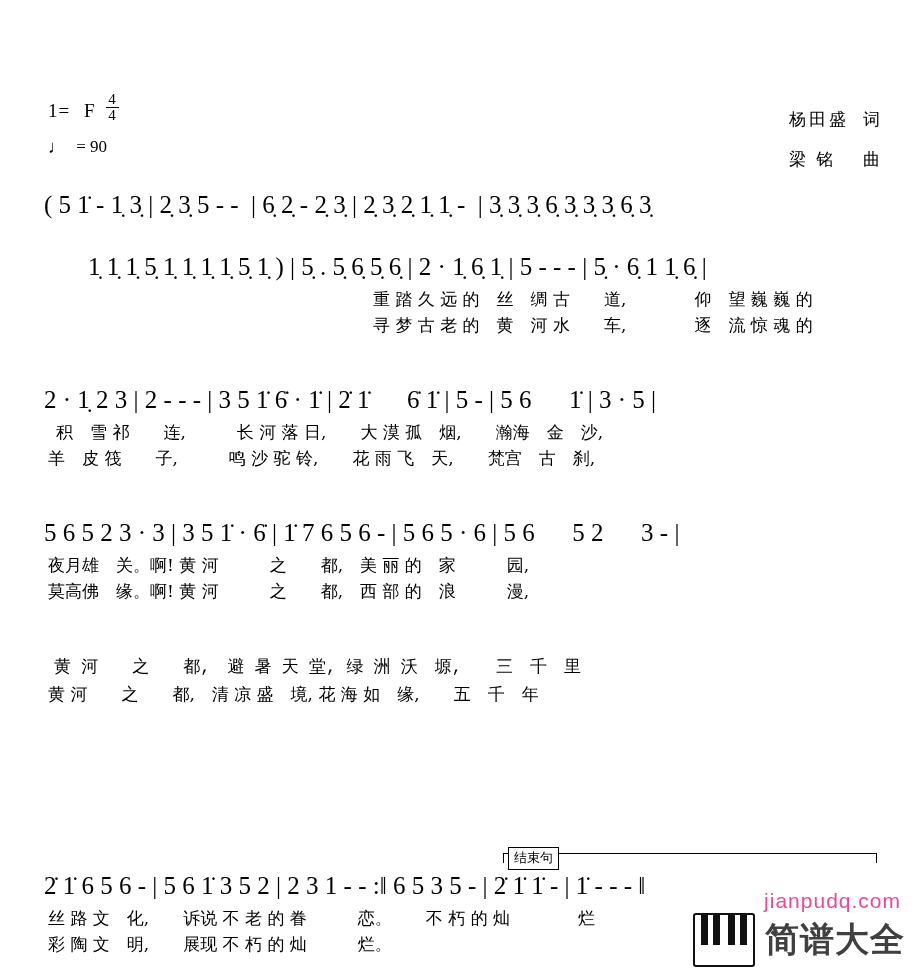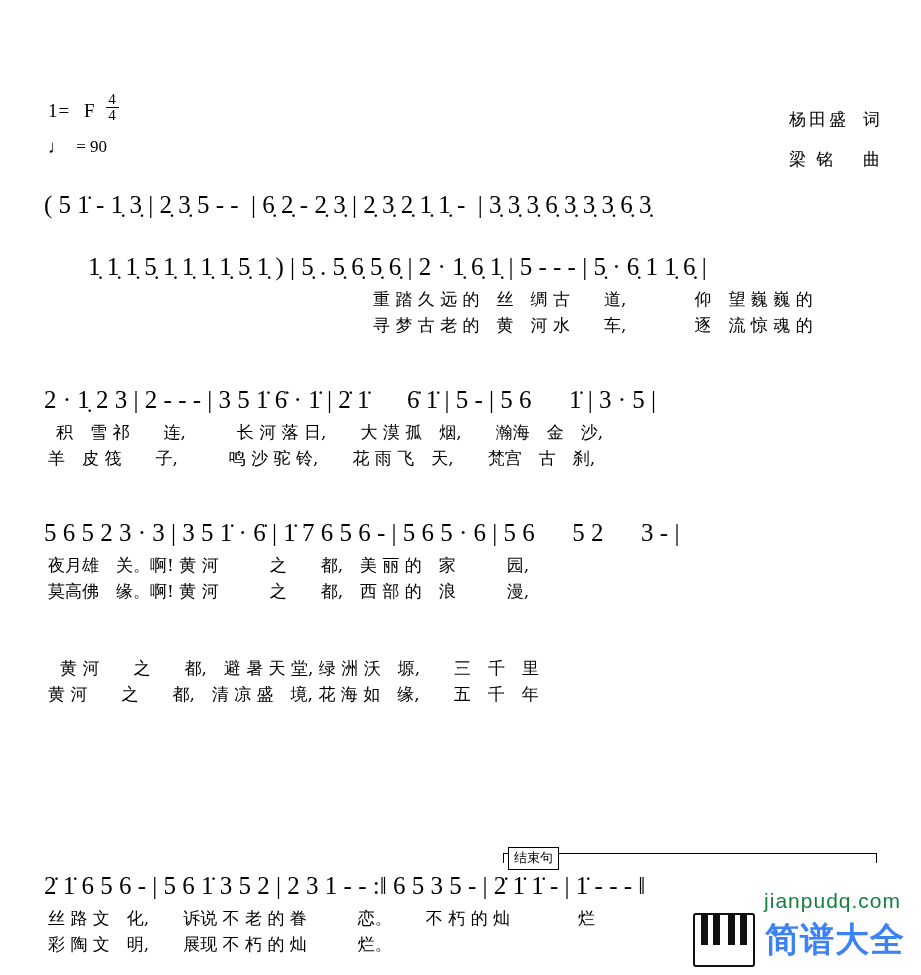--- a/index.html
+++ b/index.html
@@ -134,30 +134,30 @@
     display: block;
   }
   .piano-ico i:nth-child(1) { left: 6px; }
   .piano-ico i:nth-child(2) { left: 18px; }
   .piano-ico i:nth-child(3) { left: 33px; }
   .piano-ico i:nth-child(4) { left: 45px; }
   .logo-text {
     font-family: "DejaVu Serif", serif;
     font-size: 34px;
     font-weight: bold;
-    color: #3b82f6;
+    color: #404040;
     letter-spacing: 1px;
   }
   .watermark {
     position: absolute;
     right: 20px;
     bottom: 62px;
     font-family: "Liberation Sans", sans-serif;
     font-size: 21px;
-    color: #15803d;
+    color: #ec4899;
     letter-spacing: 1px;
   }
   .endmark {
     position: absolute;
     font-family: Liberation Sans, sans-serif;
     font-size: 13px;
     border: 1.5px solid #000;
     padding: 1px 5px 2px 5px;
     background: #fff;
     text-align: right;
@@ -215,21 +215,21 @@
     <div class="lyric l2" style="margin-left:4px;">羊　皮 筏　　子,　　　鸣 沙 驼 铃,　　花 雨 飞　天,　　梵宫　古　刹,</div>
   </div>
 
   <div class="system" style="top:518px;">
     <div class="notes">5 6 5 2 3 · 3 | 3 5 1̇ · 6̇ | 1̇ 7 6 5 6 - | 5 6 5 · 6 | 5 6 　 5 2 　 3 - |</div>
     <div class="lyric" style="margin-left:4px;">夜月雄　关。啊! 黄 河　　　之　　都,　美 丽 的　家　　　园,</div>
     <div class="lyric l2" style="margin-left:4px;">莫高佛　缘。啊! 黄 河　　　之　　都,　西 部 的　浪　　　漫,</div>
   </div>
 
   <div class="system" style="top:655px;">
-    <div class="lyric" style="margin-left:16px;">黄 河　　之　　都,　避 暑 天 堂, 绿 洲 沃　塬,　　三　千　里</div>
+    <div class="lyric" style="margin-left:10px;font-family:Liberation Mono, monospace;">黄 河　　之　　都,　避 暑 天 堂, 绿 洲 沃　塬,　　三　千　里</div>
     <div class="lyric l2" style="margin-left:4px;">黄 河　　之　　都,　清 凉 盛　境, 花 海 如　缘,　　五　千　年</div>
   </div>
 
   <div class="system" style="top:843px;">
     <div class="notes" style="margin-top:28px;">2̇ 1̇ 6 5 6 - | 5 6 1̇ 3 5 2 | 2 3 1 - - :‖ 6 5 3 5 - | 2̇ 1̇ 1̇ - | 1̇ - - - ‖</div>
     <div class="lyric" style="margin-left:4px;">丝 路 文　化,　　诉说 不 老 的 眷　　　恋。　　不 朽 的 灿　　　　烂</div>
     <div class="lyric l2" style="margin-left:4px;">彩 陶 文　明,　　展现 不 朽 的 灿　　　烂。</div>
   </div>
 
   <div class="bracketline" style="left:503px; top:853px; width:372px;"></div>

